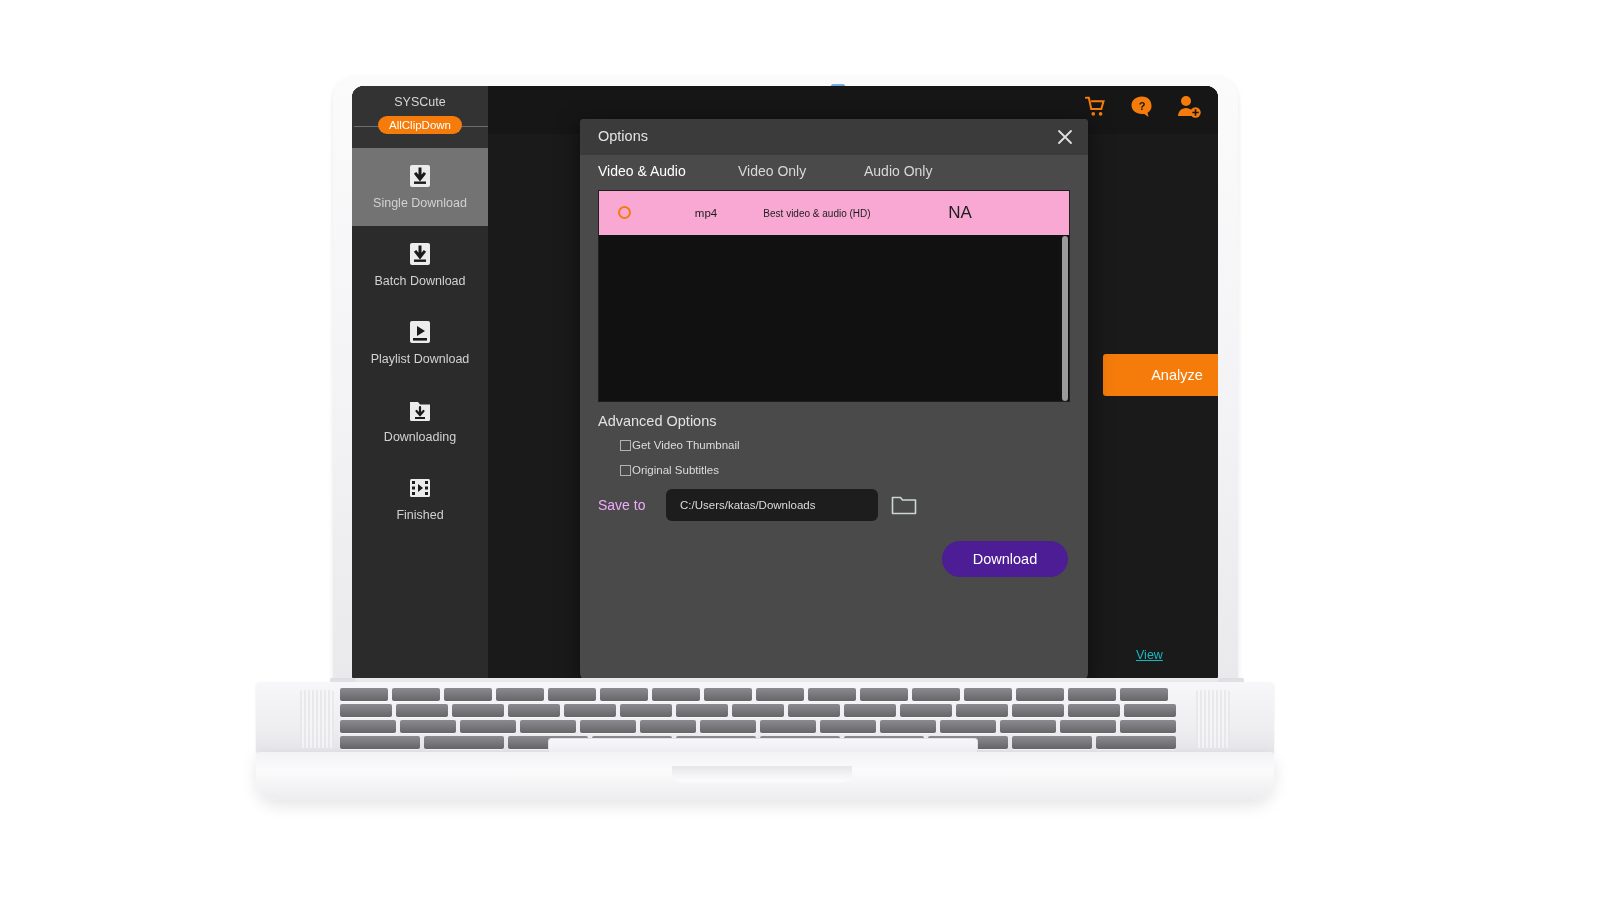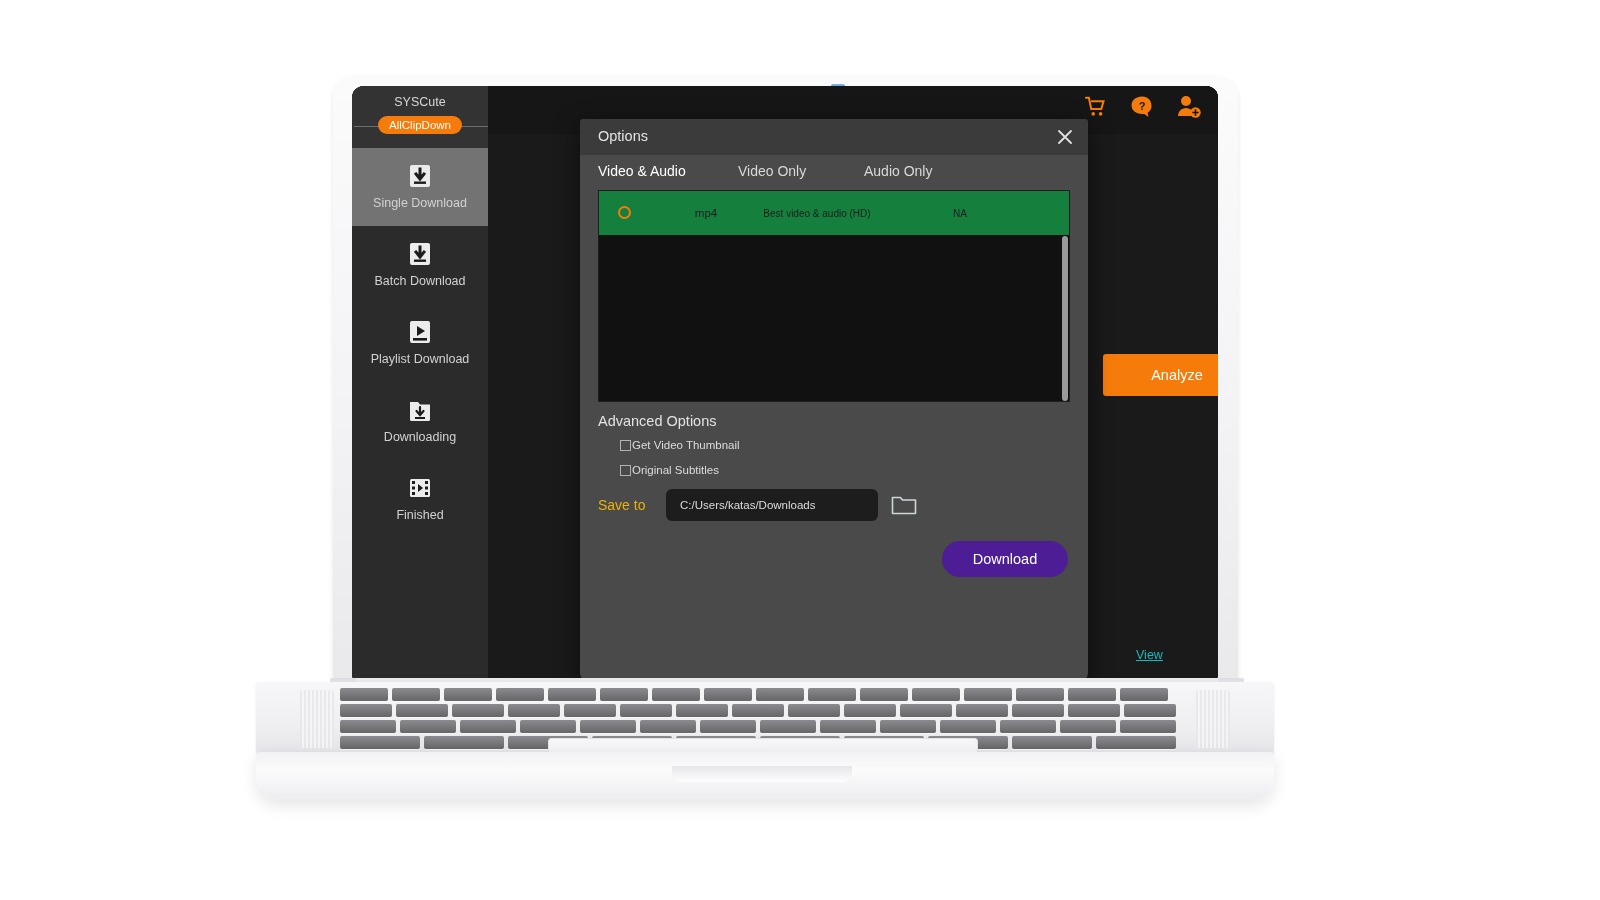--- a/index.html
+++ b/index.html
@@ -215,35 +215,35 @@
 
   .fmt-list {
     position: absolute; left: 18px; top: 71px;
     width: 472px; height: 212px;
     background: #111111;
     border: 1px solid #1f1f1f;
   }
   .fmt-row {
     position: absolute; left: 0; top: 0;
     width: 470px; height: 44px;
-    background: #15803d;
+    background: #f9a8d4;
     display: flex; align-items: center;
     cursor: pointer;
   }
   .radio-ring {
     position: absolute; left: 19px; top: 15px;
     width: 13px; height: 13px;
     border: 2.5px solid #f57c0a; border-radius: 50%;
   }
   .c-ext { position: absolute; left: 84px; width: 46px; text-align: center;
            color: #1d1d1d; font-size: 11.5px; }
   .c-desc { position: absolute; left: 138px; width: 160px; text-align: center;
             color: #1d1d1d; font-size: 10px; line-height: 13px; }
   .c-size { position: absolute; left: 300px; width: 122px; text-align: center;
-            color: #1d1d1d; font-size: 10px; }
+            color: #1d1d1d; font-size: 17px; }
   .list-scrollbar {
     position: absolute; right: 1px; top: 45px;
     width: 6px; height: 165px;
     background: #9a9a9a; border-radius: 3px;
     cursor: pointer;
   }
 
   .adv-title {
     position: absolute; left: 18px; top: 294px;
     color: #e2e2e2; font-size: 14.5px;
@@ -254,21 +254,21 @@
     cursor: pointer;
   }
   .chkbox {
     width: 11px; height: 11px;
     border: 1px solid #b2b2b2; background: transparent;
   }
   .chk-label { color: #dcdcdc; font-size: 11.5px; }
 
   .saveto-label {
     position: absolute; left: 18px; top: 378px;
-    color: #eab308; font-size: 14px;
+    color: #f0abfc; font-size: 14px;
   }
   .saveto-field {
     position: absolute; left: 86px; top: 370px;
     width: 212px; height: 32px;
     background: #1d1d1d; border: none; border-radius: 6px;
     color: #dcdcdc; font-size: 11.5px;
     font-family: "Liberation Sans", sans-serif;
     padding: 0 14px; outline: none;
   }
   .folder-btn {

